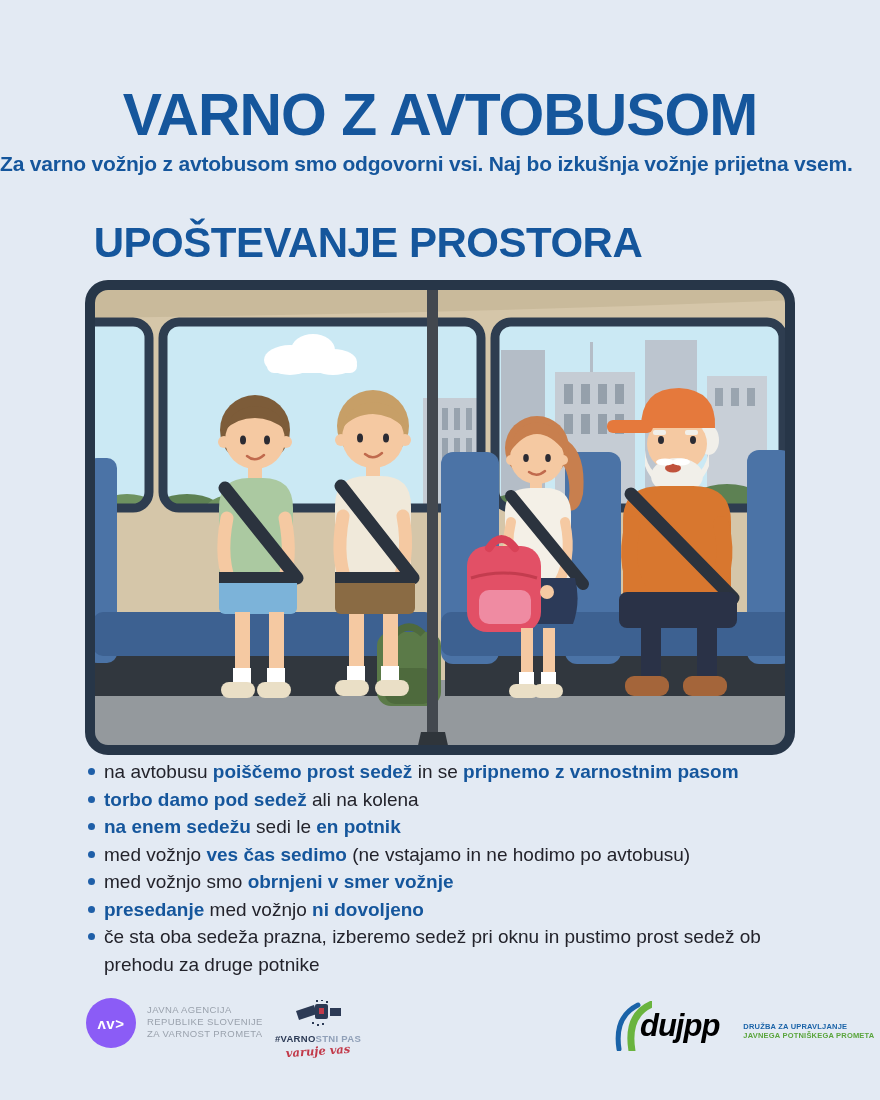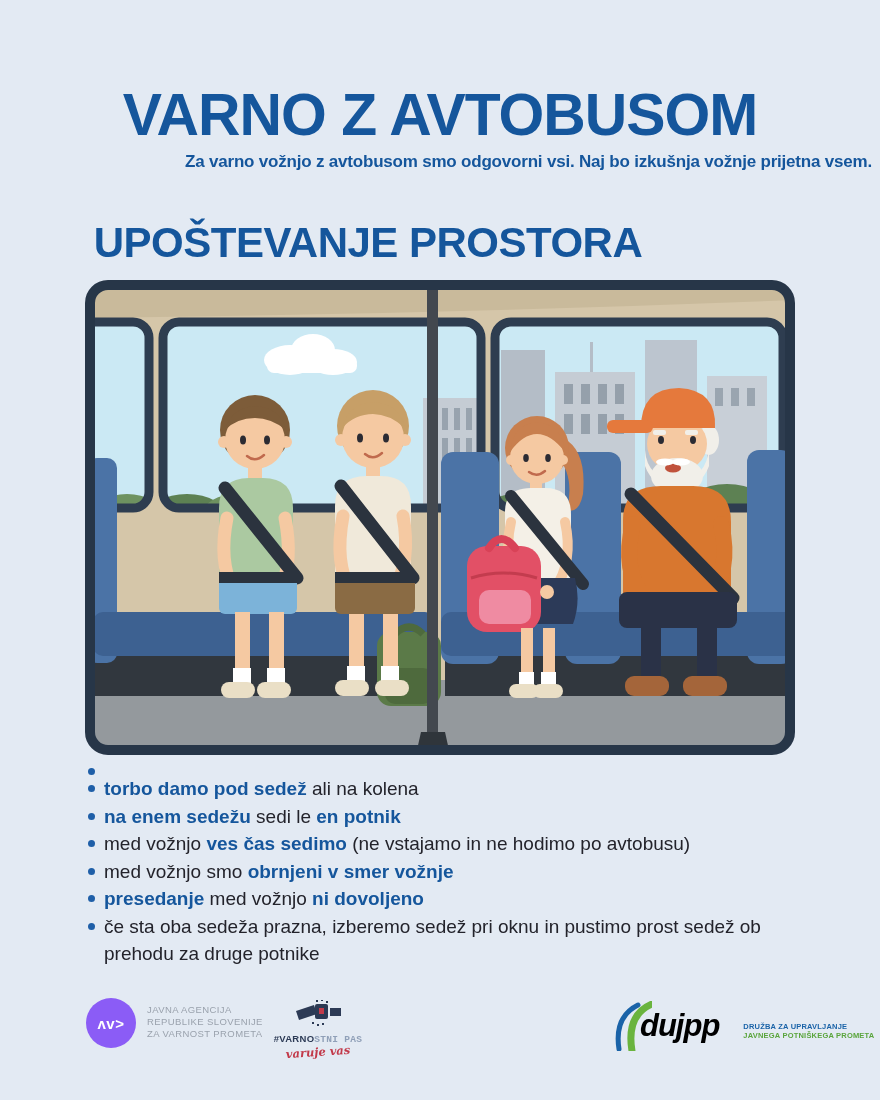--- a/index.html
+++ b/index.html
@@ -16,22 +16,22 @@
   .title{
     left:0;top:80px;width:880px;
     text-align:center;
     font-size:60px;font-weight:800;
     letter-spacing:-1px;
     color:#15569c;
     transform:scaleX(0.98);
   }
   .subtitle{
     left:0;top:152px;width:872px;
-    text-align:right;
-    font-size:17px;font-weight:700;
+    text-align:left;
+    font-size:21px;font-weight:700;
     letter-spacing:-0.2px;
     color:#15569c;
   }
   .section-heading{
     left:0;top:219px;width:736px;
     text-align:center;
     font-size:42px;font-weight:800;
     letter-spacing:-0.5px;
     color:#15569c;
   }
@@ -66,21 +66,21 @@
   }
   .avp-lines{padding-top:6px;}
   .avp-lines div{
     font-size:9.5px;line-height:12px;
     color:#9aa2ad;letter-spacing:0.4px;
   }
 
   .vpas{left:258px;top:5px;width:120px;text-align:center;}
   .vpas-tag{font-size:9.5px;font-weight:800;letter-spacing:0.3px;margin-top:3px;}
   .vpas-tag .strongpart{color:#2c3a55;}
-  .vpas-tag .lightpart{color:#90a0b8;font-family:Liberation Mono, monospace;}
+  .vpas-tag .lightpart{color:#90a0b8;}
   .vpas-script{
     font-family:"DejaVu Serif", serif;
     font-style:italic;font-size:11.5px;font-weight:700;
     color:#c23a4a;transform:rotate(-4deg);
     margin-top:0px;
   }
 
   .dujpp{left:612px;top:6px;display:flex;align-items:center;}
   .dujpp-word{
     font-size:31px;font-weight:800;font-style:italic;
@@ -318,20 +318,21 @@
         </g>
       </g>
 
       <rect x="5" y="5" width="700" height="465" rx="18" fill="none" stroke="#273648" stroke-width="10"></rect>
     </svg>
   </div>
 
   <ul class="abs rules">
       <li>
         <span class="dot"></span>
+        <span><span>na avtobusu </span><strong>poiščemo prost sedež</strong><span> in se </span><strong>pripnemo z varnostnim pasom</strong></span>
       </li>
       <li>
         <span class="dot"></span>
         <span><strong>torbo damo pod sedež</strong><span> ali na kolena</span></span>
       </li>
       <li>
         <span class="dot"></span>
         <span><strong>na enem sedežu</strong><span> sedi le </span><strong>en potnik</strong></span>
       </li>
       <li>

